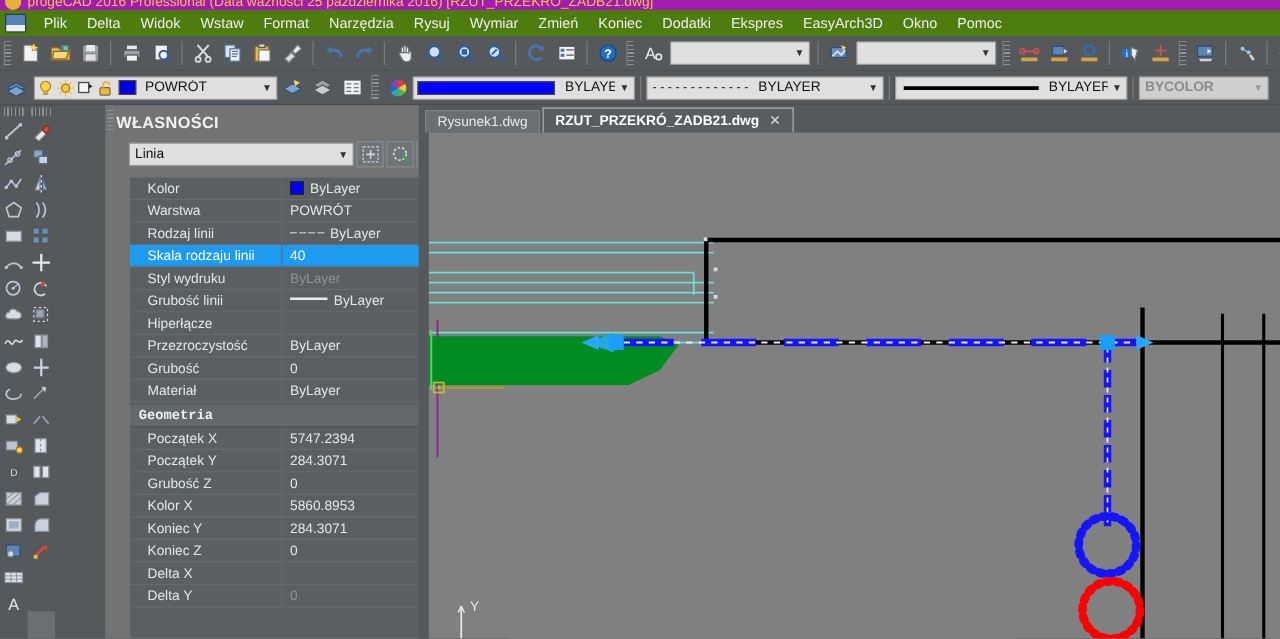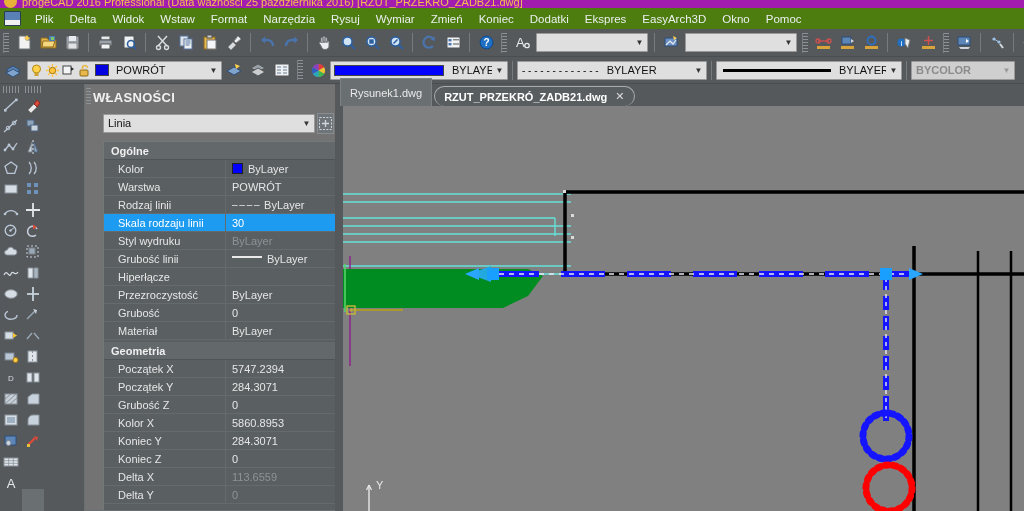--- a/index.html
+++ b/index.html
@@ -115,21 +115,21 @@
     font-size:13px;font-weight:bold;color:#f1f1f1;letter-spacing:.3px;
   }
   .pal-vgrip{
     position:absolute;left:1px;top:3px;width:5px;height:16px;
     background:repeating-linear-gradient(to bottom,#8d9296 0 1px,transparent 1px 3px);
   }
   .pal-toolrow{
     position:absolute; left:18px; top:27px; right:4px; height:22px;
     display:flex; align-items:center;
   }
-  .pal-toolrow .cbo{ width:212px; height:19px;gap:36px; }
+  .pal-toolrow .cbo{ width:180px; height:19px;gap:36px; }
   .pal-toolrow .pbtn{
     width:22px;height:21px;margin-left:2px;background:#6e7478;
     border:1px solid #878c90;display:flex;align-items:center;justify-content:center;
   }
   .pal-toolrow .pbtn:first-of-type{ margin-left:6px; }
 
   .grid{
     position:absolute; left:18px; top:56px; width:268px; bottom:0;
     overflow:hidden; background:#5a5f62;
     border-top:1px solid #73787b; border-left:1px solid #73787b;
@@ -161,28 +161,27 @@
   .vswatch{ width:11px;height:11px;background:#0000ff;border:1px solid #222; flex:0 0 auto;}
   .vdash{ font-size:10px; letter-spacing:-.5px; }
   .vsolid{ display:inline-block;width:30px;height:0;border-top:2px solid #e9e9e9; margin-bottom:3px;}
 
   
   .docarea{
     position:absolute; left:335px; top:84px; right:0; bottom:0; background:#55595c;
   }
   .tabs{ position:absolute;left:0;top:0;height:22px;display:flex;align-items:flex-end;padding-left:5px;}
   .tab{
-    height:28px; padding:0 9px; background:#6a6f72; color:#e9e9e9;
+    height:18px; padding:0 9px; background:#6a6f72; color:#e9e9e9;
     font-size:11px; display:flex;align-items:center; margin-right:2px;
     border:1px solid #7d8285; border-bottom:none;
   }
   .tab.active{
     background:#585d60; color:#ffffff; font-weight:bold; height:20px;
     border-color:#a8adb0;
-    border-radius:10px;
   }
   .tab .x{ margin-left:8px; font-size:11px; color:#dcdcdc; font-weight:normal;}
 
   .canvas{
     position:absolute;left:8px;top:22px;right:0;bottom:0;
     background:#808080; overflow:hidden;
   }
   .canvas svg{ display:block; }
   .ucs{ position:absolute; left:18px; bottom:0px; font-size:10px; color:#e8e8e8;}
 
@@ -786,45 +785,41 @@
       <div class="pbtn">
           <svg width="15" height="15" viewBox="0 0 15 15">
             <path d="M2 2h11l-4 5v5l-3 1V7z" fill="#2f6fc0" stroke="#1d4a85"></path>
             <path d="M9 9l4 4" stroke="#e8c23a" stroke-width="2"></path>
           </svg>
         </div>
     </div>
 
     <div class="grid">
 
-      <div class="cat">
-        <span class="ctxt">Ogólne</span>
-        <span class="carw"></span>
-      </div>
       <div class="prow">
         <div class="pn">Kolor</div>
         <div class="pv">
           <span class="vswatch"></span>
           <span>ByLayer</span>
         </div>
       </div>
       <div class="prow">
         <div class="pn">Warstwa</div>
         <div class="pv">POWRÓT</div>
       </div>
       <div class="prow">
         <div class="pn">Rodzaj linii</div>
         <div class="pv">
           <span class="vdash">– – – –</span>
           <span>ByLayer</span>
         </div>
       </div>
       <div class="prow sel">
         <div class="pn">Skala rodzaju linii</div>
-        <div class="pv">30</div>
+        <div class="pv">40</div>
       </div>
       <div class="prow">
         <div class="pn">Styl wydruku</div>
         <div class="pv dim">ByLayer</div>
       </div>
       <div class="prow">
         <div class="pn">Grubość linii</div>
         <div class="pv">
           <span class="vsolid"></span>
           <span>ByLayer</span>
@@ -841,21 +836,21 @@
       <div class="prow">
         <div class="pn">Grubość</div>
         <div class="pv">0</div>
       </div>
 
       <div class="prow">
         <div class="pn">Materiał</div>
         <div class="pv">ByLayer</div>
       </div>
 
-      <div class="cat" style="margin-top:2px;">
+      <div class="cat" style="margin-top:2px;font-family:Liberation Mono, monospace;">
         <span class="ctxt">Geometria</span>
         <span class="carw"></span>
       </div>
       <div class="prow">
         <div class="pn">Początek X</div>
         <div class="pv">5747.2394</div>
       </div>
       <div class="prow">
         <div class="pn">Początek Y</div>
         <div class="pv">284.3071</div>
@@ -871,21 +866,20 @@
       <div class="prow">
         <div class="pn">Koniec Y</div>
         <div class="pv">284.3071</div>
       </div>
       <div class="prow">
         <div class="pn">Koniec Z</div>
         <div class="pv">0</div>
       </div>
       <div class="prow">
         <div class="pn">Delta X</div>
-        <div class="pv dim">113.6559</div>
       </div>
       <div class="prow">
         <div class="pn">Delta Y</div>
         <div class="pv dim">0</div>
       </div>
     </div>
   </div>
 
   <div class="docarea">
     <div class="tabs">

